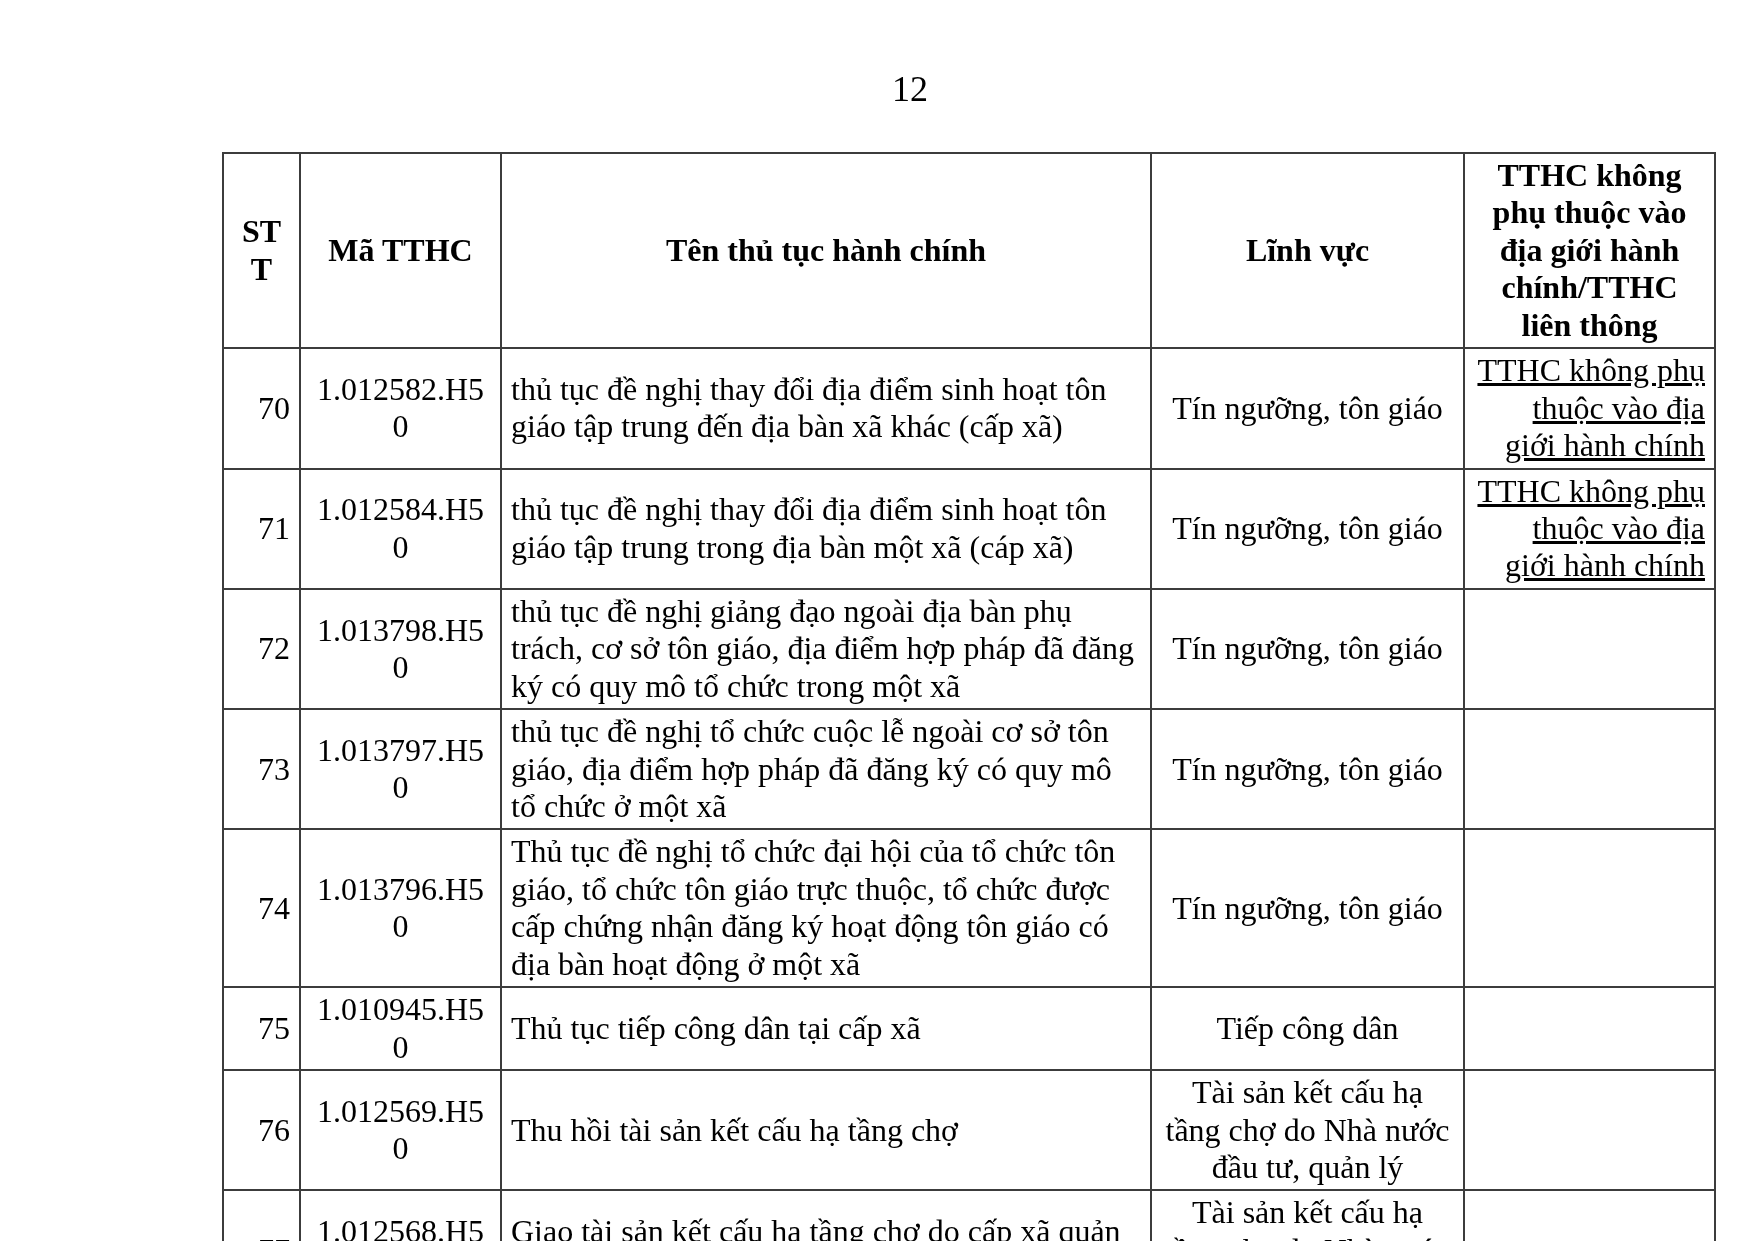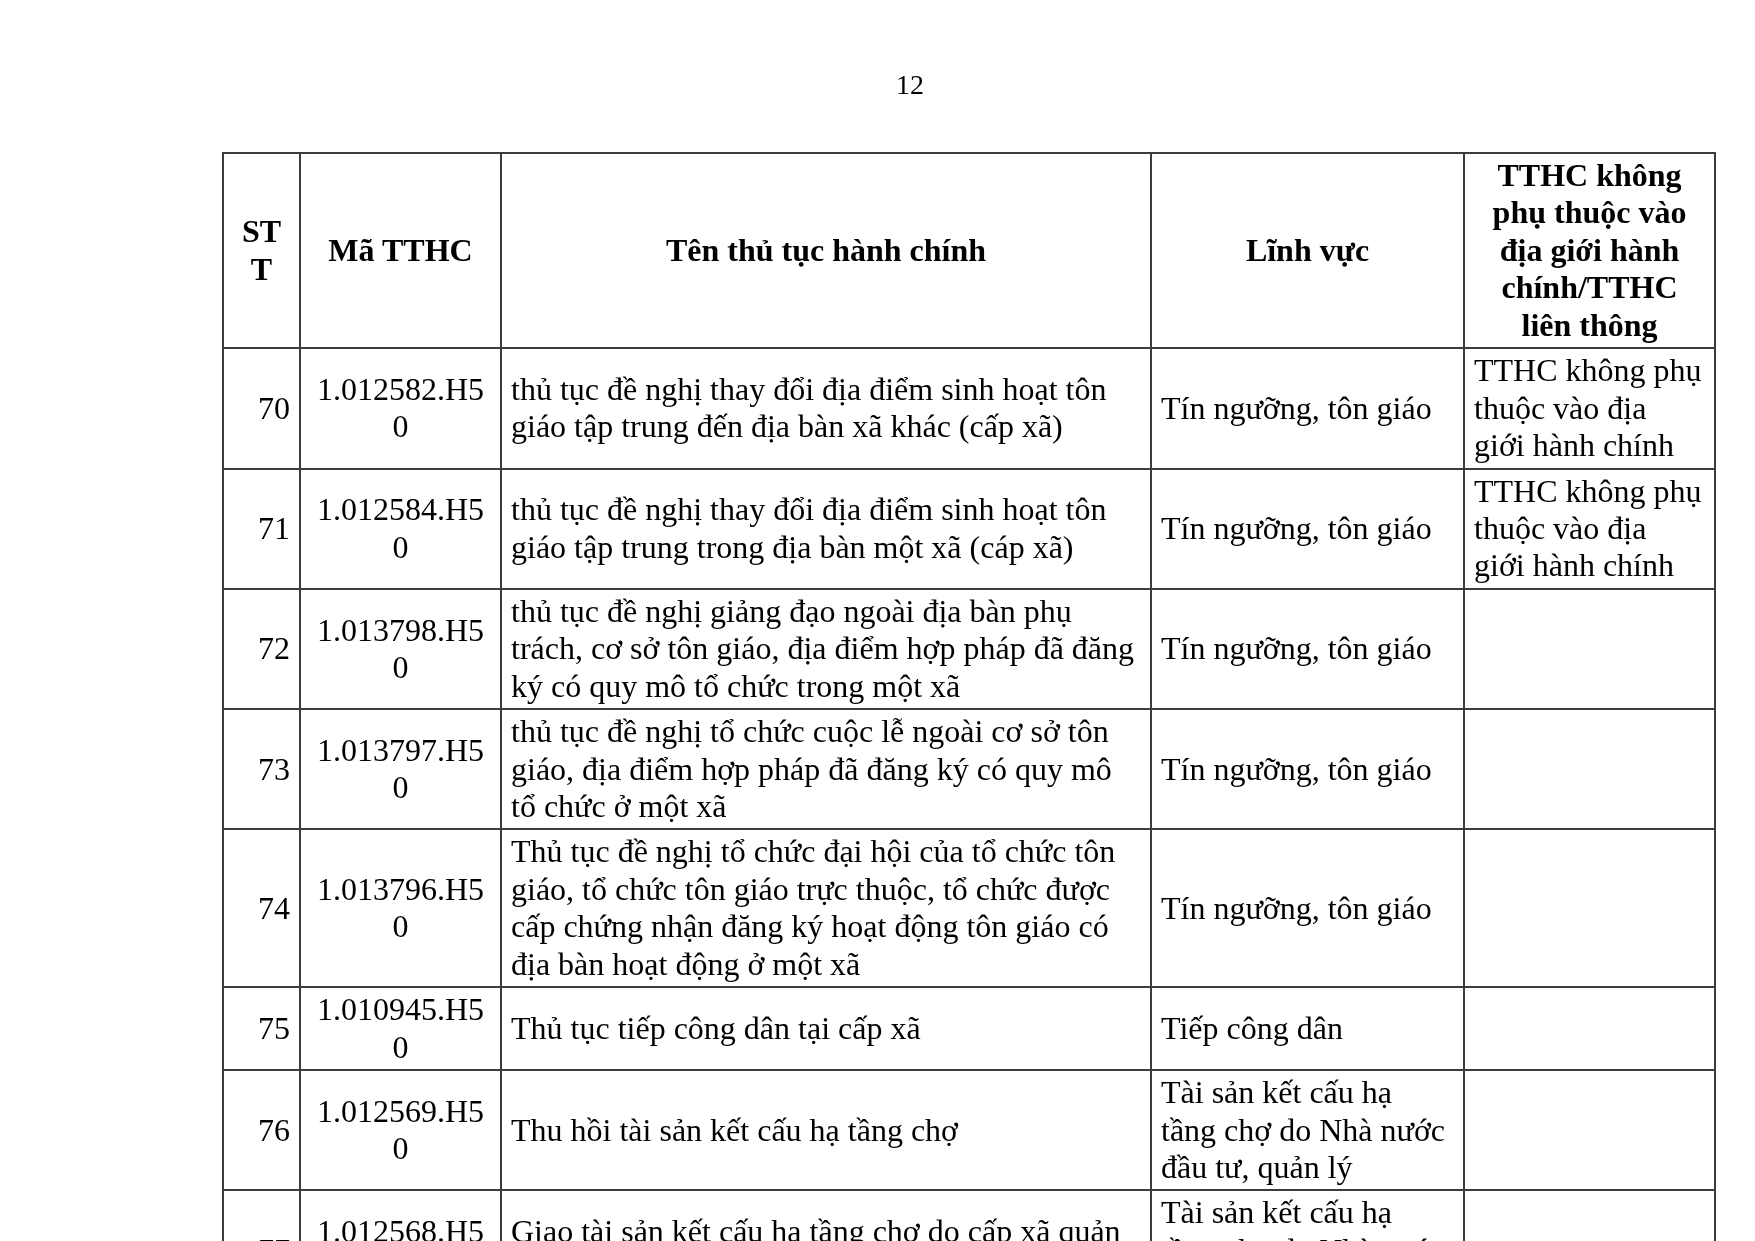--- a/index.html
+++ b/index.html
@@ -11,21 +11,21 @@
     font-family: "Liberation Serif", "DejaVu Serif", serif;
     color: #000000;
     overflow: hidden;
   }
   .page-number {
     position: absolute;
     top: 70px;
     left: 880px;
     width: 60px;
     text-align: center;
-    font-size: 28px;
+    font-size: 36px;
     line-height: 1.1;
   }
   table.proc-table {
     position: absolute;
     left: 222px;
     top: 152px;
     width: 1492px;
     border-collapse: collapse;
     table-layout: fixed;
   }
@@ -38,22 +38,22 @@
     overflow: hidden;
     word-wrap: break-word;
   }
   .proc-table th {
     font-weight: bold;
     text-align: center;
   }
   .c-stt  { text-align: right; }
   .c-ma   { text-align: center; padding-left: 2px; padding-right: 2px; font-family: Liberation Serif, serif; }
   .c-ten  { text-align: left; }
-  .c-lv   { text-align: left; }
-  .c-note { text-align: left; }
+  .c-lv   { text-align: center; }
+  .c-note { text-align: right; text-decoration: underline; }
 </style>
 </head>
 <body>
 
 <div class="page">
 
   <div class="page-number">12</div>
 
   <table class="proc-table">
     <colgroup>

